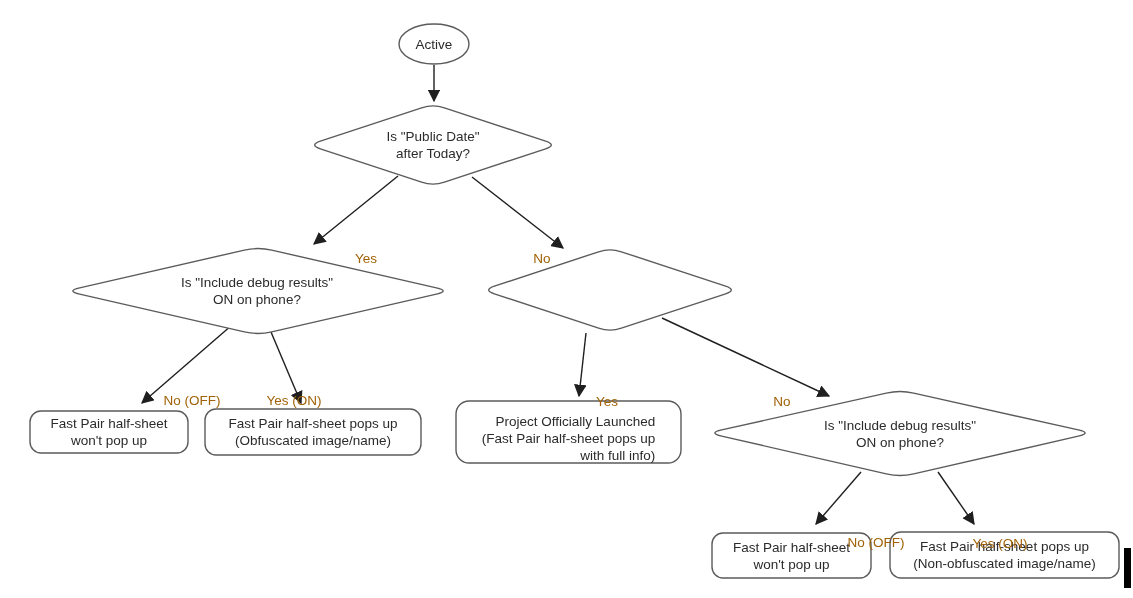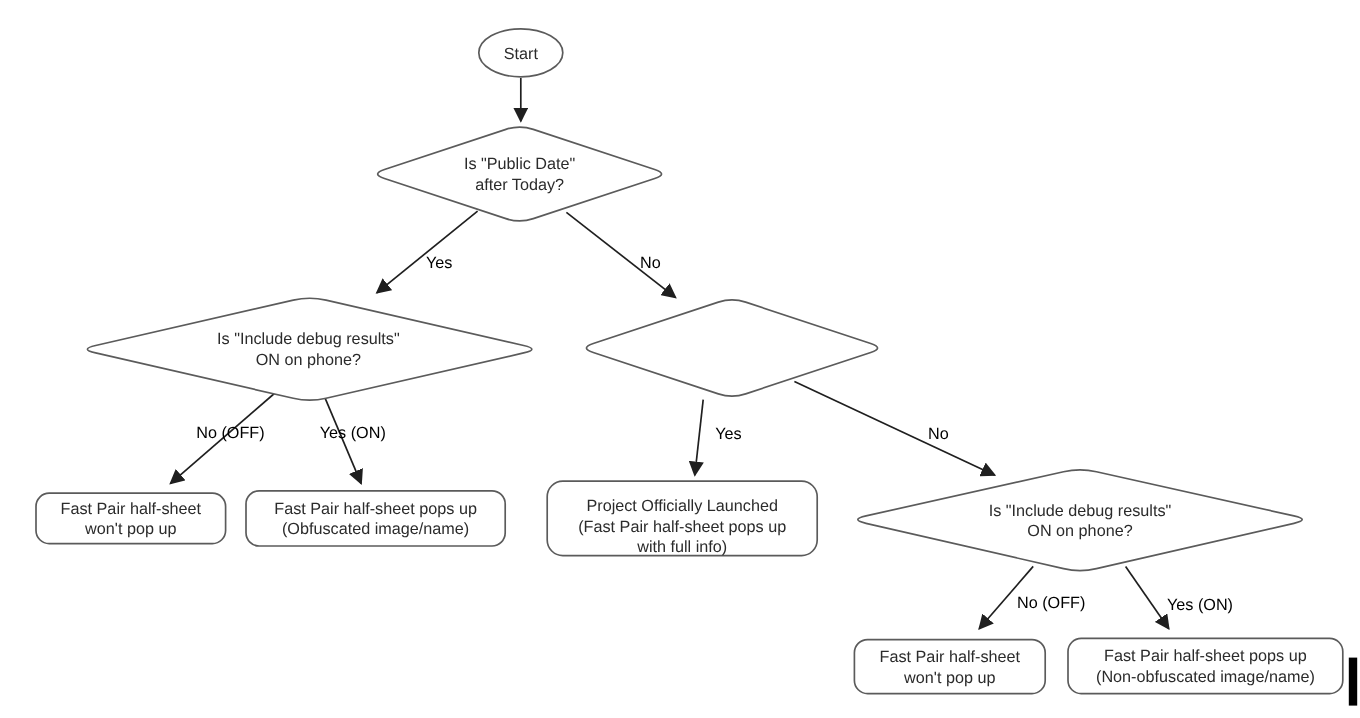--- a/index.html
+++ b/index.html
@@ -40,22 +40,23 @@
     white-space: pre-line;
     font-size: 13.5px;
     line-height: 17px;
     color: #2b2b2b;
   }
   .edge-label {
     position: absolute;
     transform: translate(-50%, -50%);
     font-size: 13.5px;
     line-height: 16px;
-    color: #000000;
+    color: #a16207;
     white-space: nowrap;
+    margin-top: 40px;
   }
   .cursor-bar {
     position: absolute;
     left: 1124px;
     top: 548px;
     width: 7px;
     height: 40px;
     background: #000000;
   }
 </style>
@@ -91,39 +92,39 @@
 
     <path class="shape" d="M886.3,393.1 Q900,390 913.7,393.1 L1078.3,429.9 Q1092,433 1078.3,436.1 L913.7,473.9 Q900,477 886.3,473.9 L721.7,436.1 Q708,433 721.7,429.9 Z"></path>
 
     <rect class="shape" x="30" y="411" width="158" height="42" rx="11"></rect>
     <rect class="shape" x="205" y="409" width="216" height="46" rx="11"></rect>
     <rect class="shape" x="456" y="401" width="225" height="62" rx="13"></rect>
     <rect class="shape" x="712" y="533" width="159" height="45" rx="11"></rect>
     <rect class="shape" x="890" y="532" width="229" height="46" rx="11"></rect>
   </svg>
 
-  <div class="node-label" style="left:399px; top:24px; width:70px; height:40px;">Start</div>
+  <div class="node-label" style="left:399px; top:24px; width:70px; height:40px;">Active</div>
 
   <div class="node-label" style="left:333px; top:106px; width:200px; height:78px;">Is "Public Date"
 after Today?</div>
 
   <div class="node-label" style="left:107px; top:247px; width:300px; height:88px;">Is "Include debug results"
 ON on phone?</div>
 
 
   <div class="node-label" style="left:750px; top:390px; width:300px; height:87px;">Is "Include debug results"
 ON on phone?</div>
 
   <div class="node-label" style="left:30px; top:411px; width:158px; height:42px;">Fast Pair half-sheet
 won't pop up</div>
 
   <div class="node-label" style="left:205px; top:409px; width:216px; height:46px;">Fast Pair half-sheet pops up
 (Obfuscated image/name)</div>
 
-  <div class="node-label" style="left:456px; top:401px; width:225px; height:74px;">Project Officially Launched
+  <div class="node-label" style="left:456px; top:401px; width:225px; height:74px;text-align:right;">Project Officially Launched
 (Fast Pair half-sheet pops up
 with full info)</div>
 
   <div class="node-label" style="left:712px; top:533px; width:159px; height:45px;">Fast Pair half-sheet
 won't pop up</div>
 
   <div class="node-label" style="left:890px; top:532px; width:229px; height:46px;">Fast Pair half-sheet pops up
 (Non-obfuscated image/name)</div>
 
   <div class="edge-label" style="left:366px; top:219px;">Yes</div>

